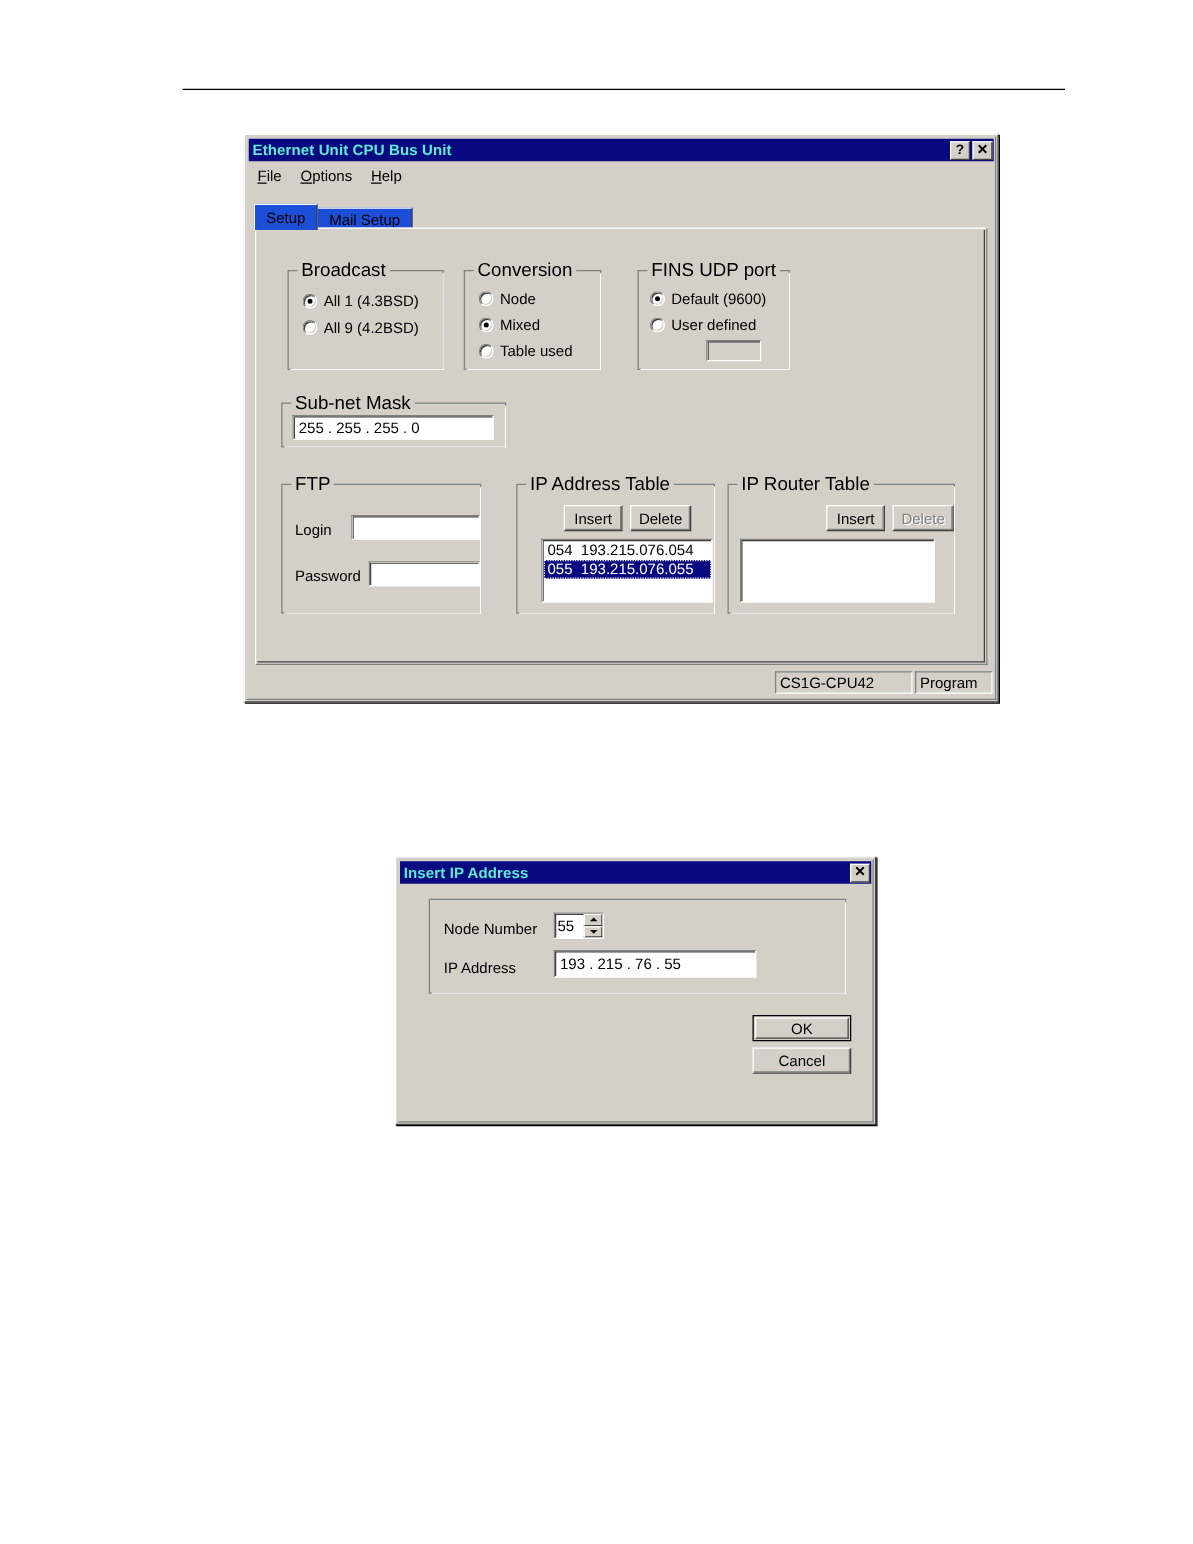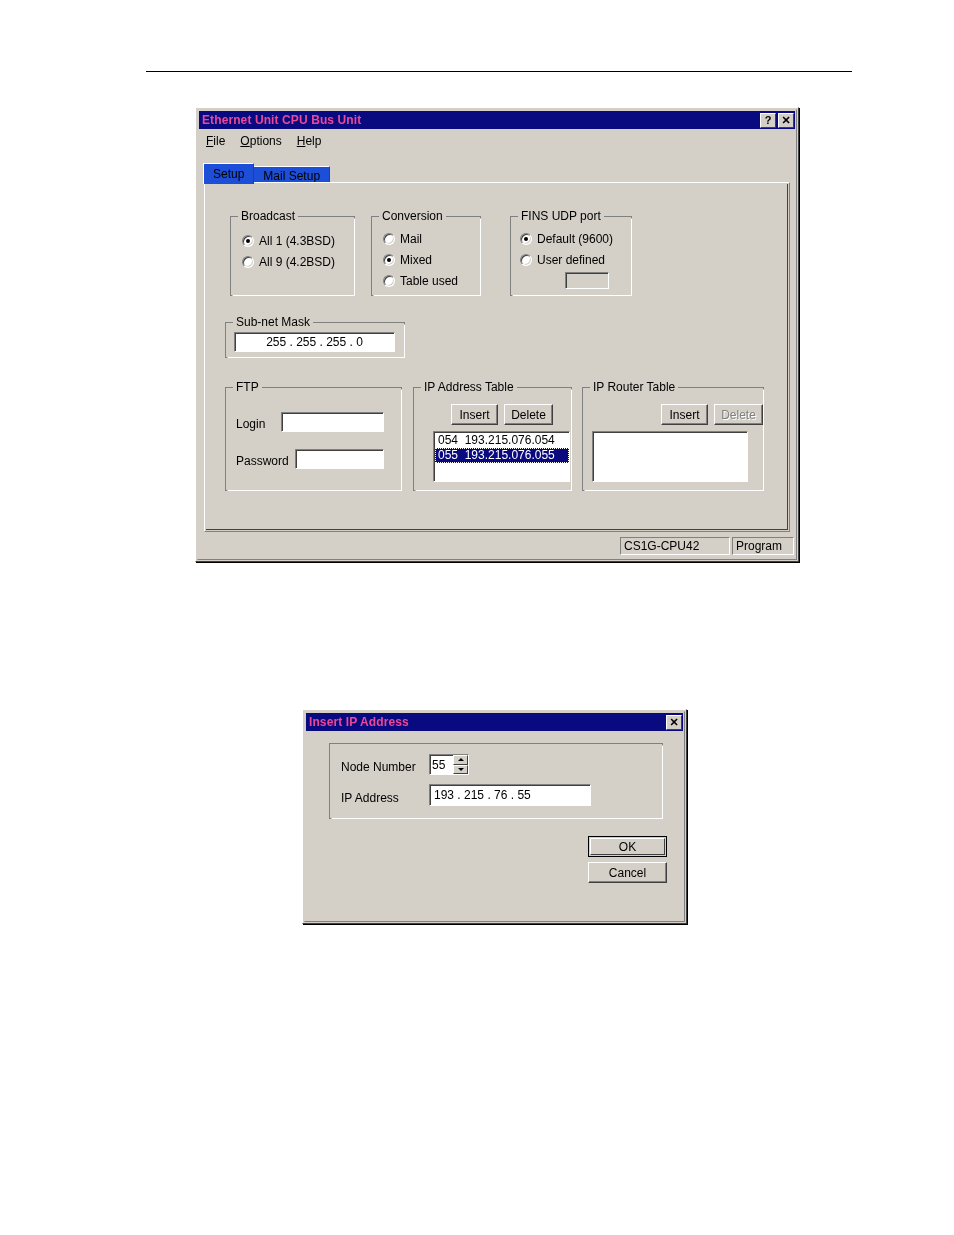--- a/index.html
+++ b/index.html
@@ -53,21 +53,21 @@
     left: 3px;
     right: 3px;
     top: 3px;
     height: 18px;
     background: #0a0a80;
     display: flex;
     align-items: center;
     padding-left: 3px;
   }
   .titlebar-text {
-    color: #ec4899;
+    color: #5eead4;
     font-size: 12px;
     font-weight: bold;
     letter-spacing: 0.1px;
     white-space: nowrap;
   }
   .titlebar-buttons {
     margin-left: auto;
     display: flex;
     gap: 2px;
     padding-right: 1px;
@@ -192,21 +192,21 @@
     border-top: 1px solid transparent;
     border-left: 1px solid transparent;
     pointer-events: none;
   }
   .group-title {
     position: absolute;
     left: 8px;
     top: 0px;
     background: #d4d0c8;
     padding: 0 3px;
-    font-size: 12px;
+    font-size: 15px;
     line-height: 13px;
     white-space: nowrap;
     z-index: 2;
   }
   .group-body {
     position: absolute;
     inset: 0;
   }
 
   
@@ -459,21 +459,21 @@
         </div>
       </div>
     </div>
 
     <div class="group" style="left:166px; top:27px; width:110px; height:86px;">
       <div class="group-frame"></div>
       <div class="group-title">Conversion</div>
       <div class="group-body">
         <div class="radio-row" style="left:12px; top:22px;">
           <span class="radio"></span>
-          <span>Mail</span>
+          <span>Node</span>
         </div>
         <div class="radio-row" style="left:12px; top:43px;">
           <span class="radio checked"></span>
           <span>Mixed</span>
         </div>
         <div class="radio-row" style="left:12px; top:64px;">
           <span class="radio"></span>
           <span>Table used</span>
         </div>
       </div>
@@ -494,27 +494,27 @@
         <div class="field gray" style="left:55px; top:62px; width:44px; height:17px;">
           <span class="field-text"></span>
         </div>
       </div>
     </div>
 
     <div class="group" style="left:20px; top:133px; width:180px; height:42px;">
       <div class="group-frame"></div>
       <div class="group-title">Sub-net Mask</div>
       <div class="group-body">
-        <div class="field" style="left:9px; top:16px; width:161px; height:20px;justify-content:center;">
+        <div class="field" style="left:9px; top:16px; width:161px; height:20px;">
           <span class="field-text">255  .  255  .  255  .    0</span>
         </div>
       </div>
     </div>
 
-    <div class="group" style="left:20px; top:198px; width:177px; height:110px;">
+    <div class="group" style="left:20px; top:198px; width:160px; height:110px;">
       <div class="group-frame"></div>
       <div class="group-title">FTP</div>
       <div class="group-body">
         <div class="lbl" style="left:11px; top:36px;">Login</div>
         <div class="field" style="left:56px; top:31px; width:103px; height:20px;">
           <span class="field-text"></span>
         </div>
         <div class="lbl" style="left:11px; top:73px;">Password</div>
         <div class="field" style="left:70px; top:68px; width:89px; height:20px;">
           <span class="field-text"></span>
@@ -558,21 +558,21 @@
   <div class="statusbar">
     <div class="status-pane" style="width:110px; justify-content:flex-start;">
       <span>CS1G-CPU42</span>
     </div>
     <div class="status-pane" style="width:62px; justify-content:flex-start;">
       <span>Program</span>
     </div>
   </div>
 </div>
 
-<div class="win" style="left:302px; top:685px; width:385px; height:215px;margin-top:24px;">
+<div class="win" style="left:316px; top:685px; width:385px; height:215px;">
   <div class="win-inner"></div>
 
   <div class="titlebar">
     <span class="titlebar-text">Insert IP Address</span>
     <span class="titlebar-buttons">
       <span class="tb-btn">✕</span>
     </span>
   </div>
 
   <div class="group" style="left:26px; top:33px; width:334px; height:76px;">

